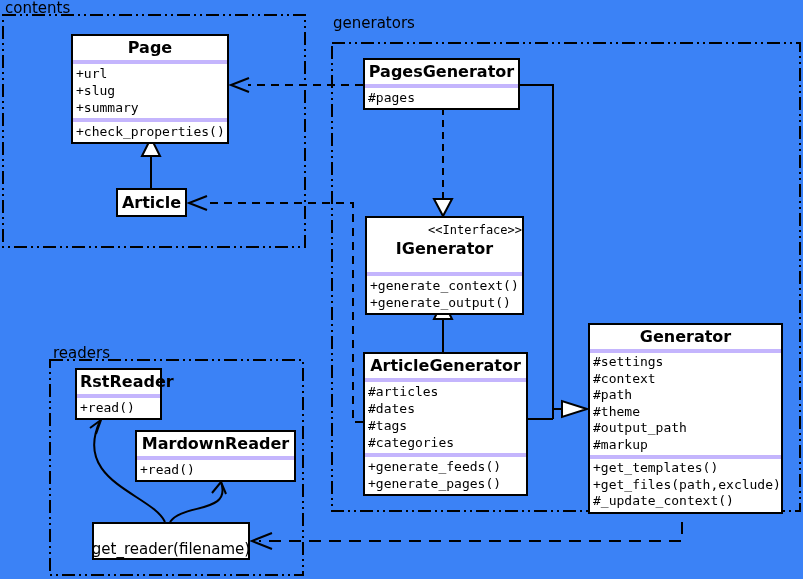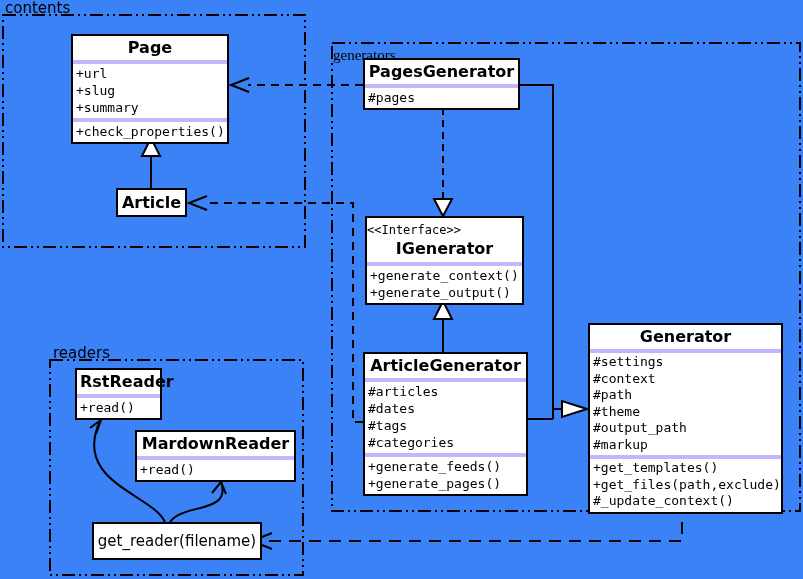--- a/index.html
+++ b/index.html
@@ -14,23 +14,23 @@
   .uml-box{
     position:absolute;z-index:2;background:#fff;border:2px solid #000;
     box-sizing:border-box;
   }
   .uml-title{
     font-weight:bold;font-size:16px;line-height:24px;text-align:center;
     white-space:nowrap;padding:0 3px;
   }
   .uml-stereo{
     font-family:"DejaVu Sans Mono",monospace;font-size:12px;line-height:16px;
-    text-align:left;padding-top:4px;white-space:nowrap;
+    text-align:right;padding-top:4px;white-space:nowrap;
   }
-  .uml-stereo + .uml-title{line-height:22px;padding-bottom:2px;text-align:center;}
+  .uml-stereo + .uml-title{line-height:22px;padding-bottom:12px;text-align:center;}
   .uml-sec{
     border-top:4px solid #c4b5fd;padding:1px 3px 2px 3px;
   }
   .m{
     font-family:"DejaVu Sans Mono",monospace;font-size:13px;line-height:17px;
     white-space:nowrap;
   }
   .generator-box .m{line-height:16.5px;}
   .plain-box{
     position:absolute;z-index:2;background:#fff;border:2px solid #000;
@@ -91,21 +91,21 @@
       <polyline points="90,428 101,420 96,434" fill="none" stroke="#000" stroke-width="2"></polyline>
     </g>
 
     <g>
       <path d="M 170,522 C 183,503 232,514 221,482" fill="none" stroke="#000" stroke-width="2"></path>
       <polyline points="212,493 221,482 226,494" fill="none" stroke="#000" stroke-width="2"></polyline>
     </g>
   </svg>
 
   <div class="pkg-label" style="left:5px;top:1px;">contents</div>
-  <div class="pkg-label" style="left:333px;top:48px;font-family:Liberation Serif, serif;">generators</div>
+  <div class="pkg-label" style="left:333px;top:16px;">generators</div>
   <div class="pkg-label" style="left:53px;top:346px;">readers</div>
 
   <div class="uml-box" style="left:71px;top:34px;width:158px;">
     <div class="uml-title">Page</div>
     <div class="uml-sec">
       <div class="m">+url</div>
       <div class="m">+slug</div>
       <div class="m">+summary</div>
     </div>
     <div class="uml-sec">
@@ -171,17 +171,17 @@
     </div>
   </div>
 
   <div class="uml-box" style="left:135px;top:430px;width:161px;">
     <div class="uml-title">MardownReader</div>
     <div class="uml-sec">
       <div class="m">+read()</div>
     </div>
   </div>
 
-  <div class="plain-box" style="left:92px;top:522px;width:170px;height:38px;">
+  <div class="plain-box" style="left:92px;top:522px;width:158px;height:38px;align-items:flex-end;">
     <span>get_reader(filename)</span>
   </div>
 
 </div>
 
 </body></html>

